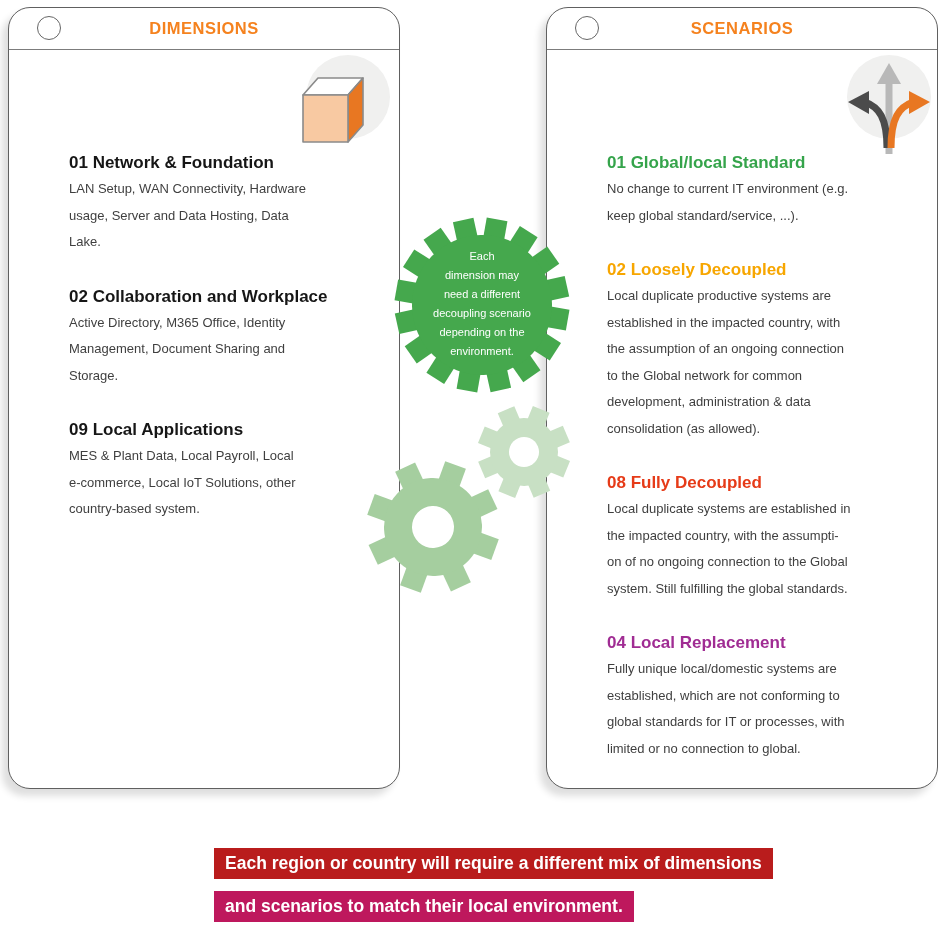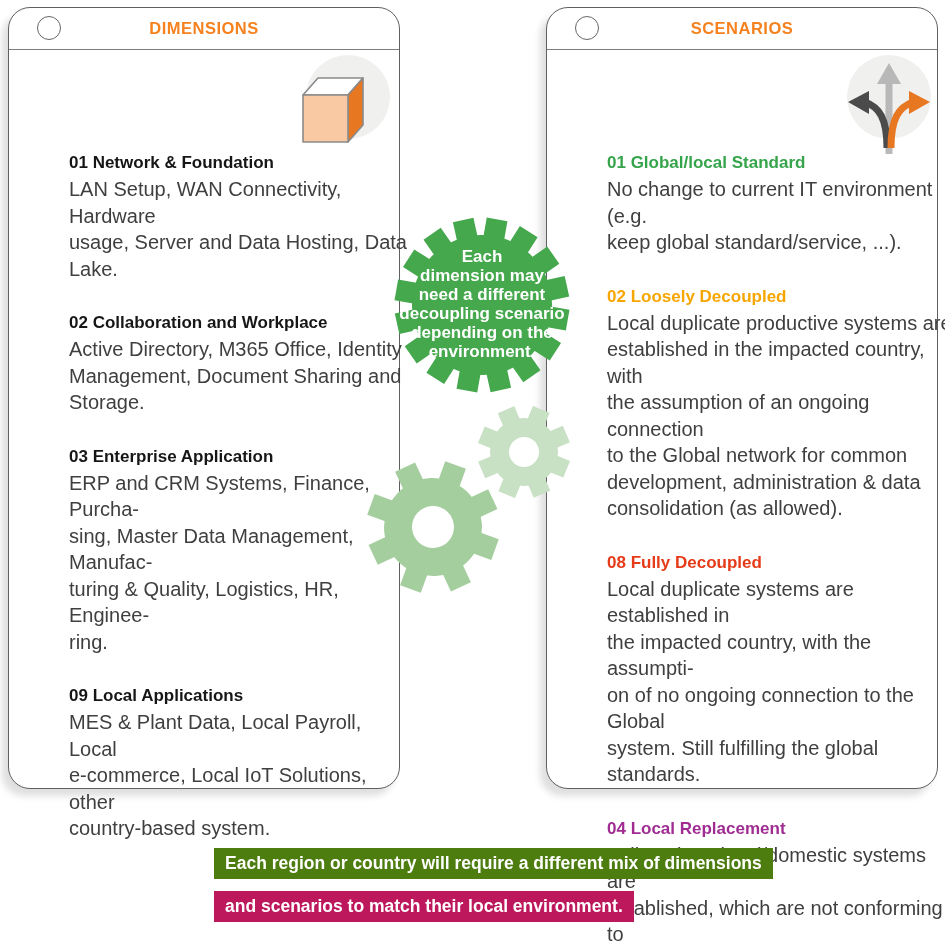--- a/index.html
+++ b/index.html
@@ -37,28 +37,28 @@
   .icon-wrap{position:absolute;}
   .sections{
     position:absolute;left:28px;top:142px;width:345px;margin-left:32px;
   }
   .section + .section{margin-top:28px;}
   .sec-heading{
     font-size:17px;font-weight:bold;line-height:26px;
     color:#161616;
   }
   .sec-body{
-    font-size:20px;line-height:26.5px;color:#3f3f3f;
+    font-size:13px;line-height:26.5px;color:#3f3f3f;
     white-space:pre-line;
   }
   #gear-badge-svg{position:absolute;left:392px;top:215px;width:180px;height:180px;}
   #gear-badge-text{
     position:absolute;left:391px;top:247px;width:182px;
-    text-align:center;color:#fff;font-weight:bold;
-    font-size:17px;line-height:19px;white-space:pre-line;
+    text-align:center;color:#fff;font-weight:normal;
+    font-size:11px;line-height:19px;white-space:pre-line;
   }
   #light-gears-svg{position:absolute;left:355px;top:395px;width:225px;height:210px;}
   .banner-line{
     position:absolute;left:214px;
     color:#fff;font-weight:bold;font-size:17.5px;line-height:20px;
     padding:5px 11px 6px 11px;
     white-space:nowrap;
   }
   #banner-line-1{top:848px;}
   #banner-line-2{top:891px;}
@@ -82,27 +82,20 @@
       <div class="sec-heading" style="color: rgb(22, 22, 22);">01 Network &amp; Foundation</div>
       <div class="sec-body">LAN Setup, WAN Connectivity, Hardware
 usage, Server and Data Hosting, Data
 Lake.</div>
     </div>
     <div class="section">
       <div class="sec-heading" style="color: rgb(22, 22, 22);">02 Collaboration and Workplace</div>
       <div class="sec-body">Active Directory, M365 Office, Identity
 Management, Document Sharing and
 Storage.</div>
-    </div>
-    <div class="section">
-      <div class="sec-heading" style="color: rgb(22, 22, 22);">03 Enterprise Application</div>
-      <div class="sec-body">ERP and CRM Systems, Finance, Purcha-
-sing, Master Data Management, Manufac-
-turing &amp; Quality, Logistics, HR, Enginee-
-ring.</div>
     </div>
     <div class="section">
       <div class="sec-heading" style="color: rgb(22, 22, 22);">09 Local Applications</div>
       <div class="sec-body">MES &amp; Plant Data, Local Payroll, Local
 e-commerce, Local IoT Solutions, other
 country-based system.</div>
     </div>
   </div>
 </div>
 
@@ -184,14 +177,14 @@
   <g fill="#A5CE9F" transform="translate(433,527) rotate(20)">
     <rect x="-11" y="-66" width="22" height="132"></rect>
     <rect x="-11" y="-66" width="22" height="132" transform="rotate(45)"></rect>
     <rect x="-11" y="-66" width="22" height="132" transform="rotate(90)"></rect>
     <rect x="-11" y="-66" width="22" height="132" transform="rotate(135)"></rect>
     <circle cx="0" cy="0" r="49"></circle>
     <circle cx="0" cy="0" r="21" fill="#ffffff"></circle>
   </g>
 </svg>
 
-<div class="banner-line" id="banner-line-1" style="background-color: #4d7c0f;">Each region or country will require a different mix of dimensions</div>
+<div class="banner-line" id="banner-line-1" style="background-color: #b91c1c;">Each region or country will require a different mix of dimensions</div>
 <div class="banner-line" id="banner-line-2" style="background-color: #be185d;">and scenarios to match their local environment.</div>
 
 </body></html>

